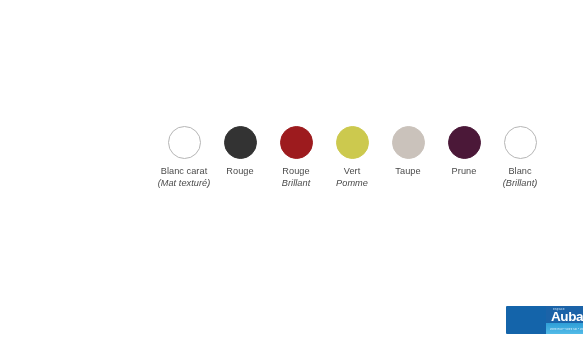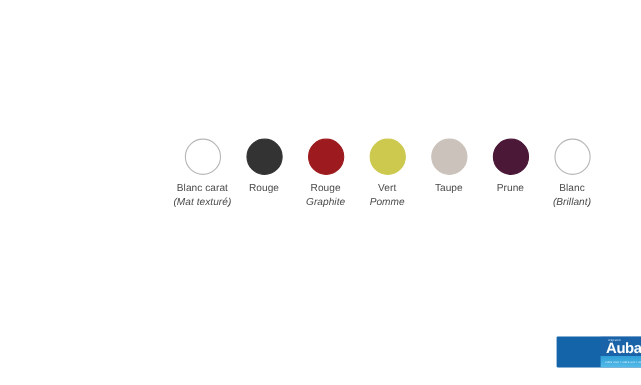--- a/index.html
+++ b/index.html
@@ -136,21 +136,21 @@
       <div class="swatch-label">
         <span>Rouge</span>
         <span class="l2"></span>
       </div>
     </div>
 
     <div class="swatch">
       <div class="swatch-dot" style="background: rgb(157, 27, 30); border: 1px solid rgb(157, 27, 30);"></div>
       <div class="swatch-label">
         <span>Rouge</span>
-        <span class="l2">Graphite</span>
+        <span class="l2">Brillant</span>
       </div>
     </div>
 
     <div class="swatch">
       <div class="swatch-dot" style="background: rgb(204, 201, 78); border: 1px solid rgb(204, 201, 78);"></div>
       <div class="swatch-label">
         <span>Vert</span>
         <span class="l2">Pomme</span>
       </div>
     </div>

